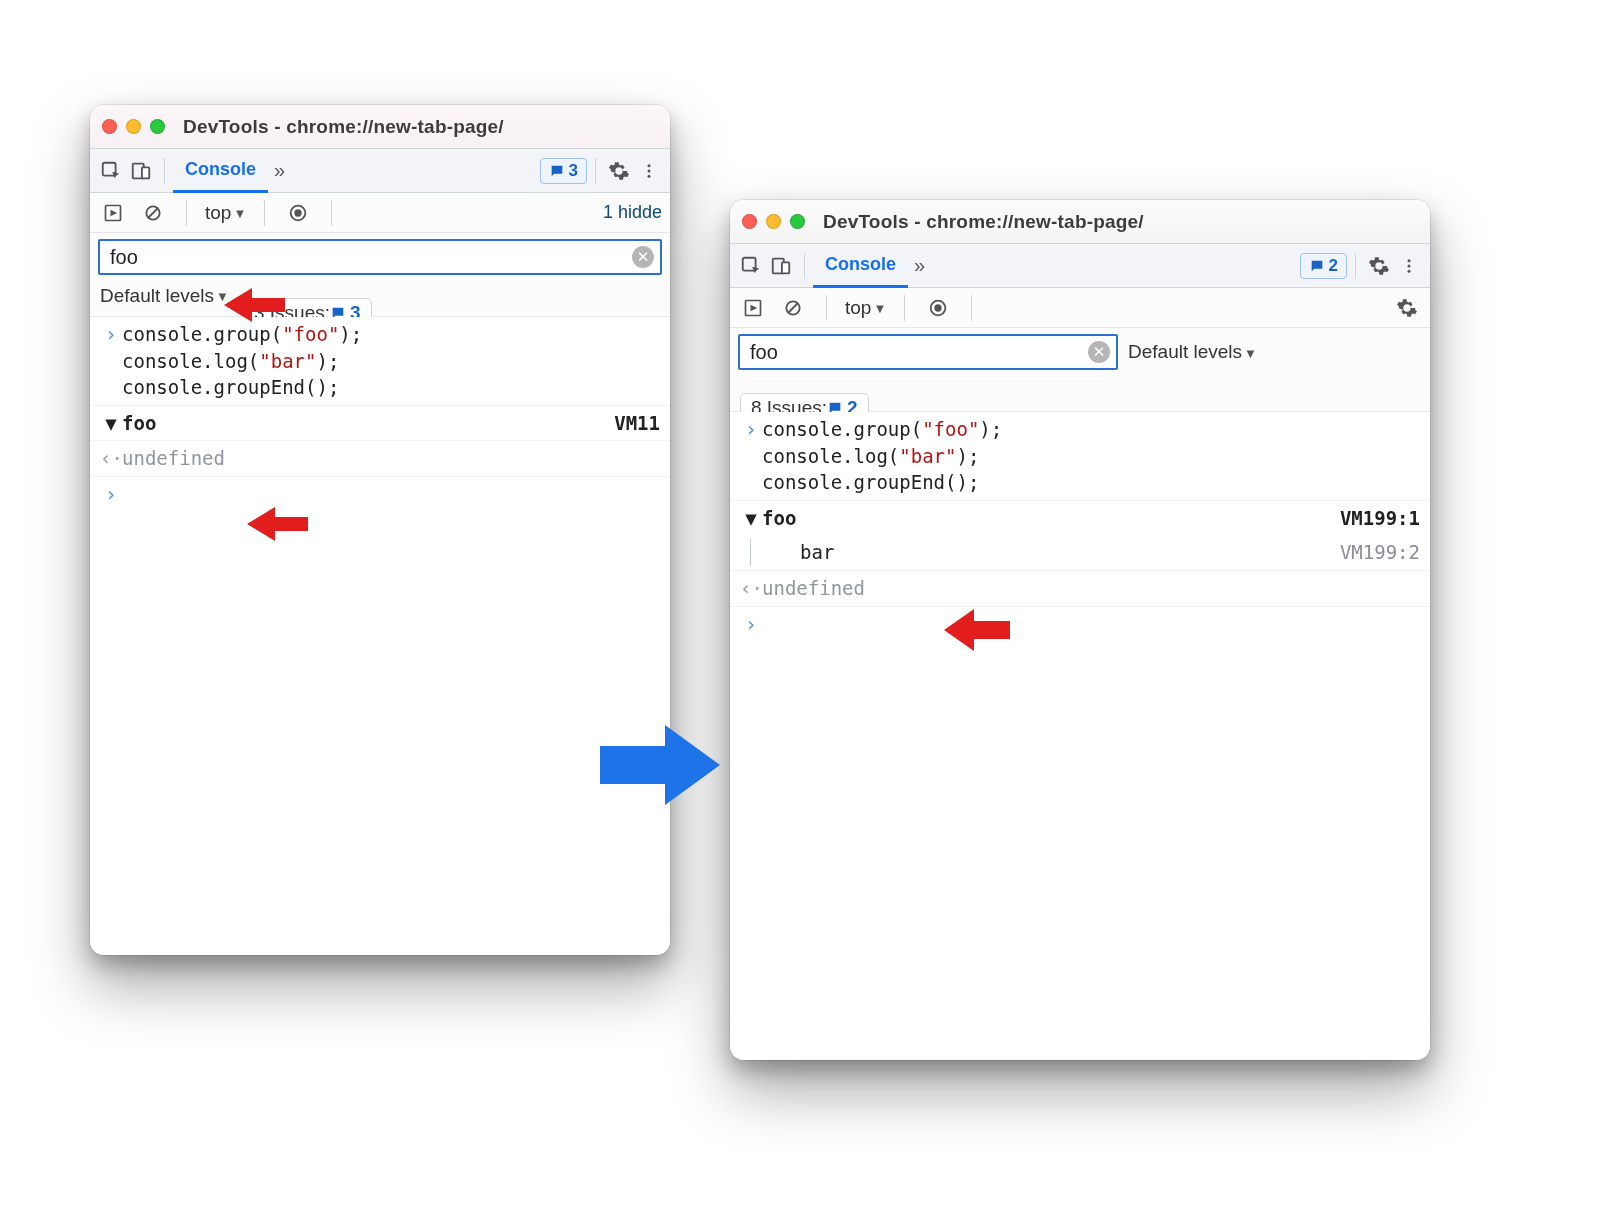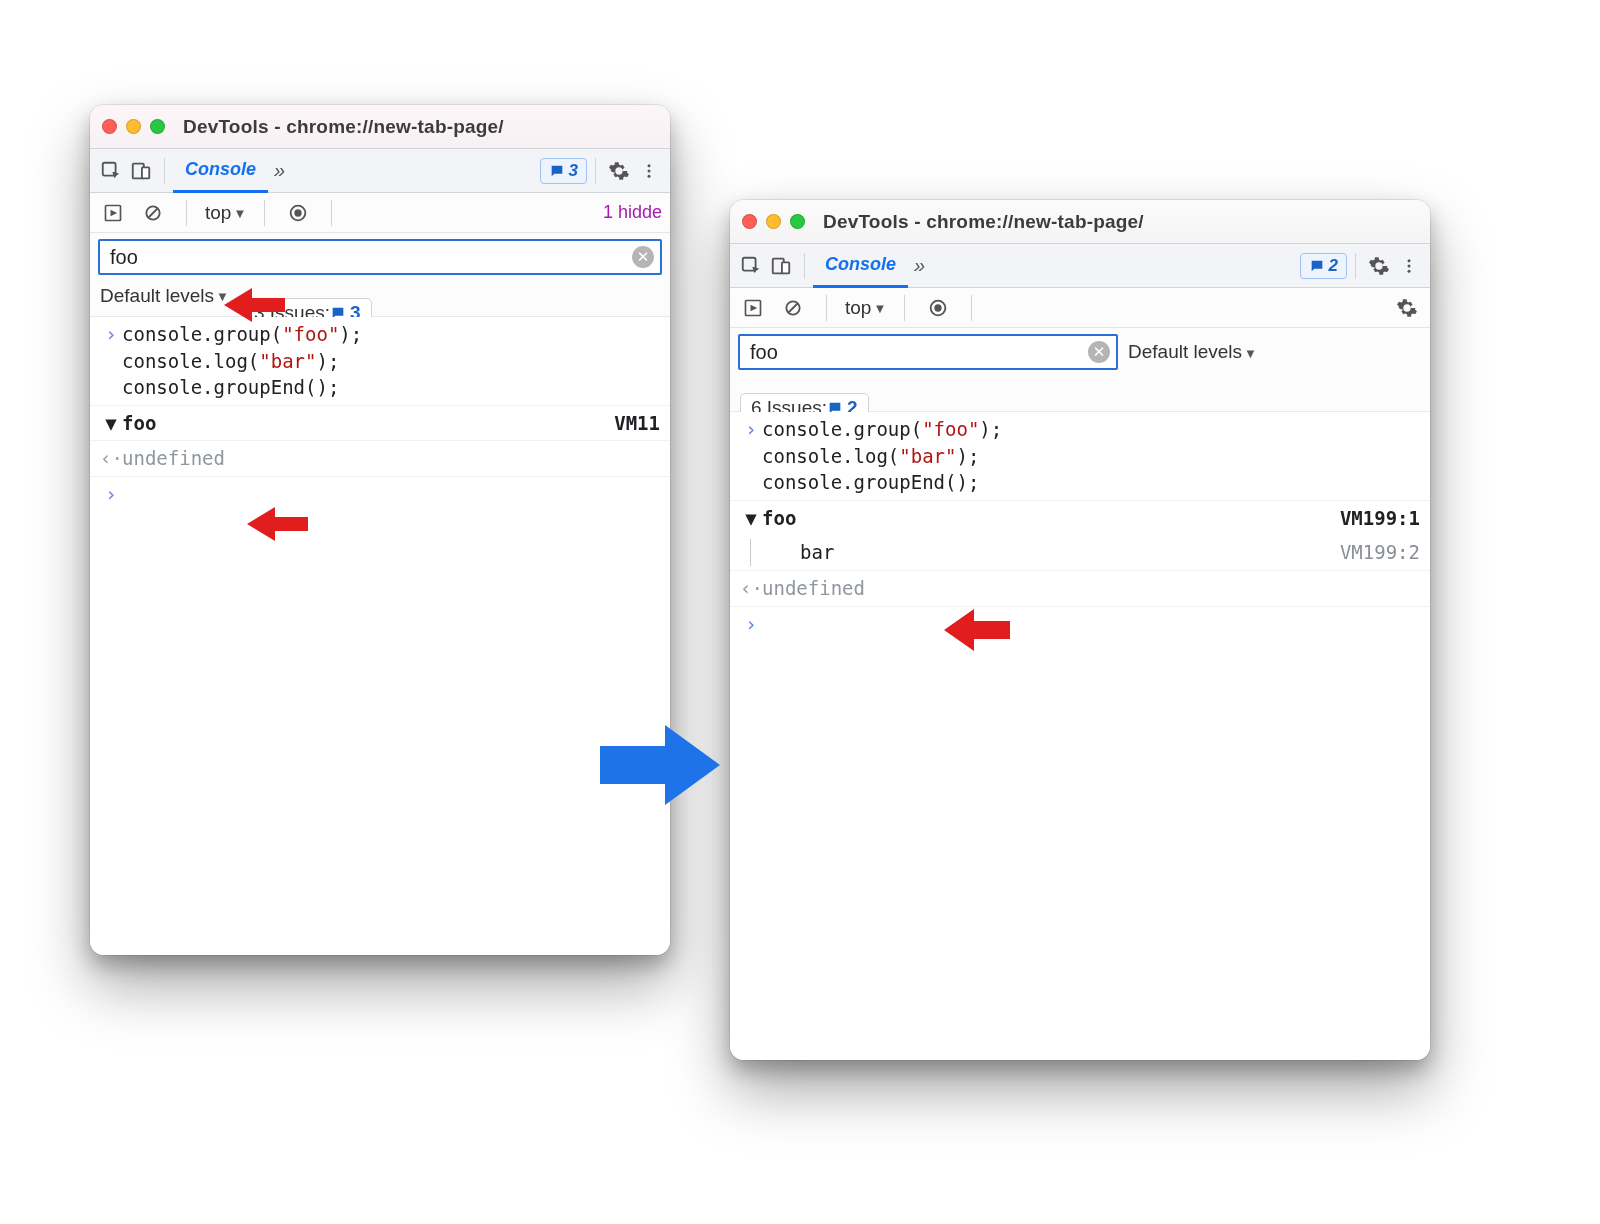--- a/index.html
+++ b/index.html
@@ -31,21 +31,20 @@
   .titlebar .title { font-size:19px; font-weight:600; color:#3c3c3c; letter-spacing:.2px;}
 
   .toolbar {
     height:44px;
     display:flex; align-items:center;
     background:#f2f4f7;
     border-bottom:1px solid #cfd4d9;
     padding:0 6px;
     font-size:18px;
     color:#555;
-    font-style:italic;
   }
   .tbsep{ width:1px; height:26px; background:#cfd4d9; margin:0 8px;}
   .tab { padding:0 12px; height:44px; display:flex;align-items:center; font-weight:500; color:#2e2e2e; }
   .tab.active { color:#1570ef; border-bottom:3px solid #1570ef; margin-bottom:-1px; font-weight:600;}
   .iconbtn { width:30px; height:30px; display:flex; align-items:center; justify-content:center; border-radius:3px;}
   .spacer{flex:1;}
   .chev { font-size:20px; color:#555; margin:0 6px;}
 
   .badge {
     display:inline-flex; align-items:center; gap:4px;
@@ -211,21 +210,21 @@
     </div>
     <div class="tbsep"></div>
     <div class="iconbtn">
       <svg width="22" height="22" viewBox="0 0 24 24" fill="none" stroke="#555" stroke-width="2">
             <circle cx="12" cy="12" r="8"></circle>
             <circle cx="12" cy="12" r="3" fill="#555"></circle>
           </svg>
     </div>
     <div class="tbsep"></div>
     <div class="spacer"></div>
-    <span style="color:#a21caf;">1 hidde</span>
+    <span style="color:#0c4a6e;">1 hidde</span>
   </div>
 
   <div class="filterrow">
     <div class="filterbox" style="flex:1">
       <input value="foo" style="">
       <div class="clearbtn">✕</div>
     </div>
   </div>
 
   <div class="levelsrow">
@@ -373,21 +372,21 @@
       <div class="clearbtn">✕</div>
     </div>
     <div class="dropdown">
       <span>Default levels</span>
       <span class="caret">▼</span>
     </div>
   </div>
 
   <div class="levelsrow">
     <div class="issuesbox">
-      <span>6 Issues:</span>
+      <span>8 Issues:</span>
       <span class="nbadge">
         <svg width="16" height="16" viewBox="0 0 24 24" fill="#1a63c6">
               <path d="M4 4h16v12H8l-4 4V4z"></path>
             </svg>
         <span>2</span>
       </span>
     </div>
   </div>
 
   <div class="consolebody">

